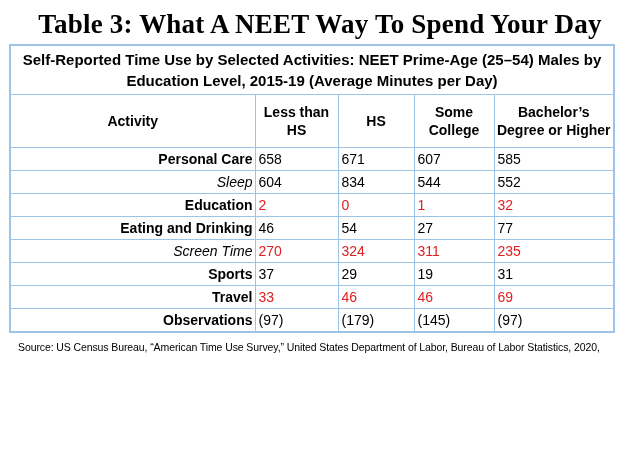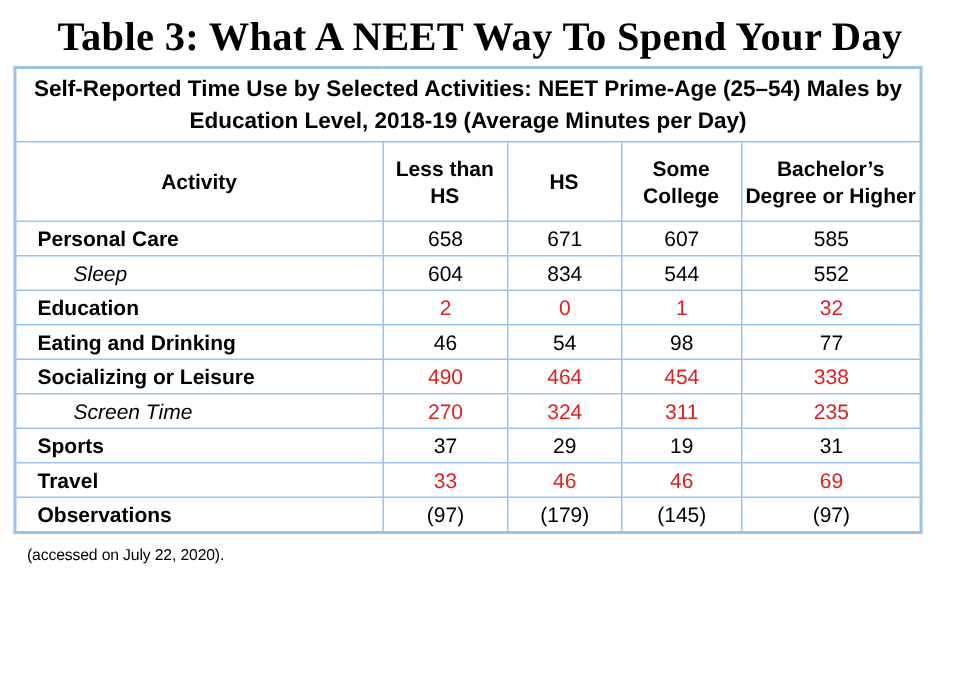--- a/index.html
+++ b/index.html
@@ -57,37 +57,37 @@
     text-align: center;
     vertical-align: middle;
     padding: 0 1px;
   }
   tr.data-row {
     height: 23px;
   }
   td.row-label {
     font-size: 14px;
     font-weight: bold;
-    text-align: left;
+    text-align: right;
     vertical-align: middle;
     padding: 0 2px 0 14px;
     white-space: nowrap;
   }
   tr.sub td.row-label {
     font-weight: normal;
     font-style: italic;
     padding-left: 38px;
   }
   tr.plain td.row-label {
     font-weight: bold;
     margin-top: 42px;
   }
   td.row-value {
     font-size: 14px;
-    text-align: center;
+    text-align: left;
     vertical-align: middle;
     padding: 0 2px 0 3px;
     white-space: nowrap;
   }
   tr.hl td.row-value {
     color: var(--red);
   }
   .source-note {
     margin: 7px 20px 0 18px;
     font-size: 10.5px;
@@ -104,21 +104,21 @@
 <table class="time-use">
   <colgroup>
     <col style="width:245px">
     <col style="width:83px">
     <col style="width:76px">
     <col style="width:80px">
     <col style="width:120px">
   </colgroup>
   <tbody>
     <tr>
-      <td colspan="5" class="subtitle-cell">Self-Reported Time Use by Selected Activities: NEET Prime-Age (25–54) Males by Education Level, 2018-19 (Average Minutes per Day)</td>
+      <td colspan="5" class="subtitle-cell">Self-Reported Time Use by Selected Activities: NEET Prime-Age (25–54) Males by Education Level, 2015-19 (Average Minutes per Day)</td>
     </tr>
     <tr>
       <th class="colhead">Activity</th>
       <th class="colhead">Less than HS</th>
       <th class="colhead">HS</th>
       <th class="colhead">Some College</th>
       <th class="colhead">Bachelor’s Degree or Higher</th>
     </tr>
 
     <tr class="data-row">
@@ -139,29 +139,22 @@
       <td class="row-label">Education</td>
       <td class="row-value">2</td>
       <td class="row-value">0</td>
       <td class="row-value">1</td>
       <td class="row-value">32</td>
     </tr>
     <tr class="data-row">
       <td class="row-label">Eating and Drinking</td>
       <td class="row-value">46</td>
       <td class="row-value">54</td>
-      <td class="row-value">98</td>
+      <td class="row-value">27</td>
       <td class="row-value">77</td>
-    </tr>
-    <tr class="data-row hl">
-      <td class="row-label">Socializing or Leisure</td>
-      <td class="row-value">490</td>
-      <td class="row-value">464</td>
-      <td class="row-value">454</td>
-      <td class="row-value">338</td>
     </tr>
     <tr class="data-row hl sub">
       <td class="row-label">Screen Time</td>
       <td class="row-value">270</td>
       <td class="row-value">324</td>
       <td class="row-value">311</td>
       <td class="row-value">235</td>
     </tr>
     <tr class="data-row">
       <td class="row-label">Sports</td>
@@ -181,14 +174,14 @@
       <td class="row-label">Observations</td>
       <td class="row-value">(97)</td>
       <td class="row-value">(179)</td>
       <td class="row-value">(145)</td>
       <td class="row-value">(97)</td>
     </tr>
   </tbody>
 </table>
 
 <div class="source-note">
-  <div>(accessed on July 22, 2020).</div>
+  <div>Source: US Census Bureau, “American Time Use Survey,” United States Department of Labor, Bureau of Labor Statistics, 2020,</div>
 </div>
 
 </body></html>

